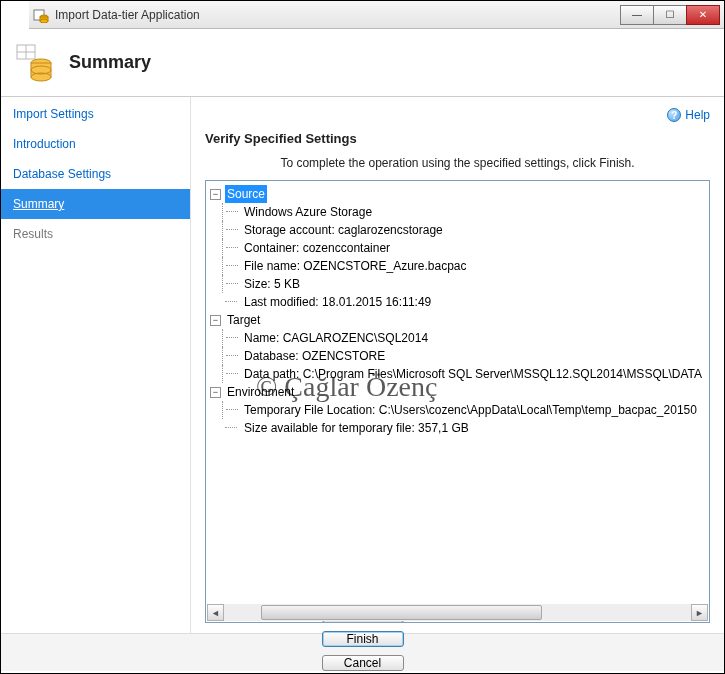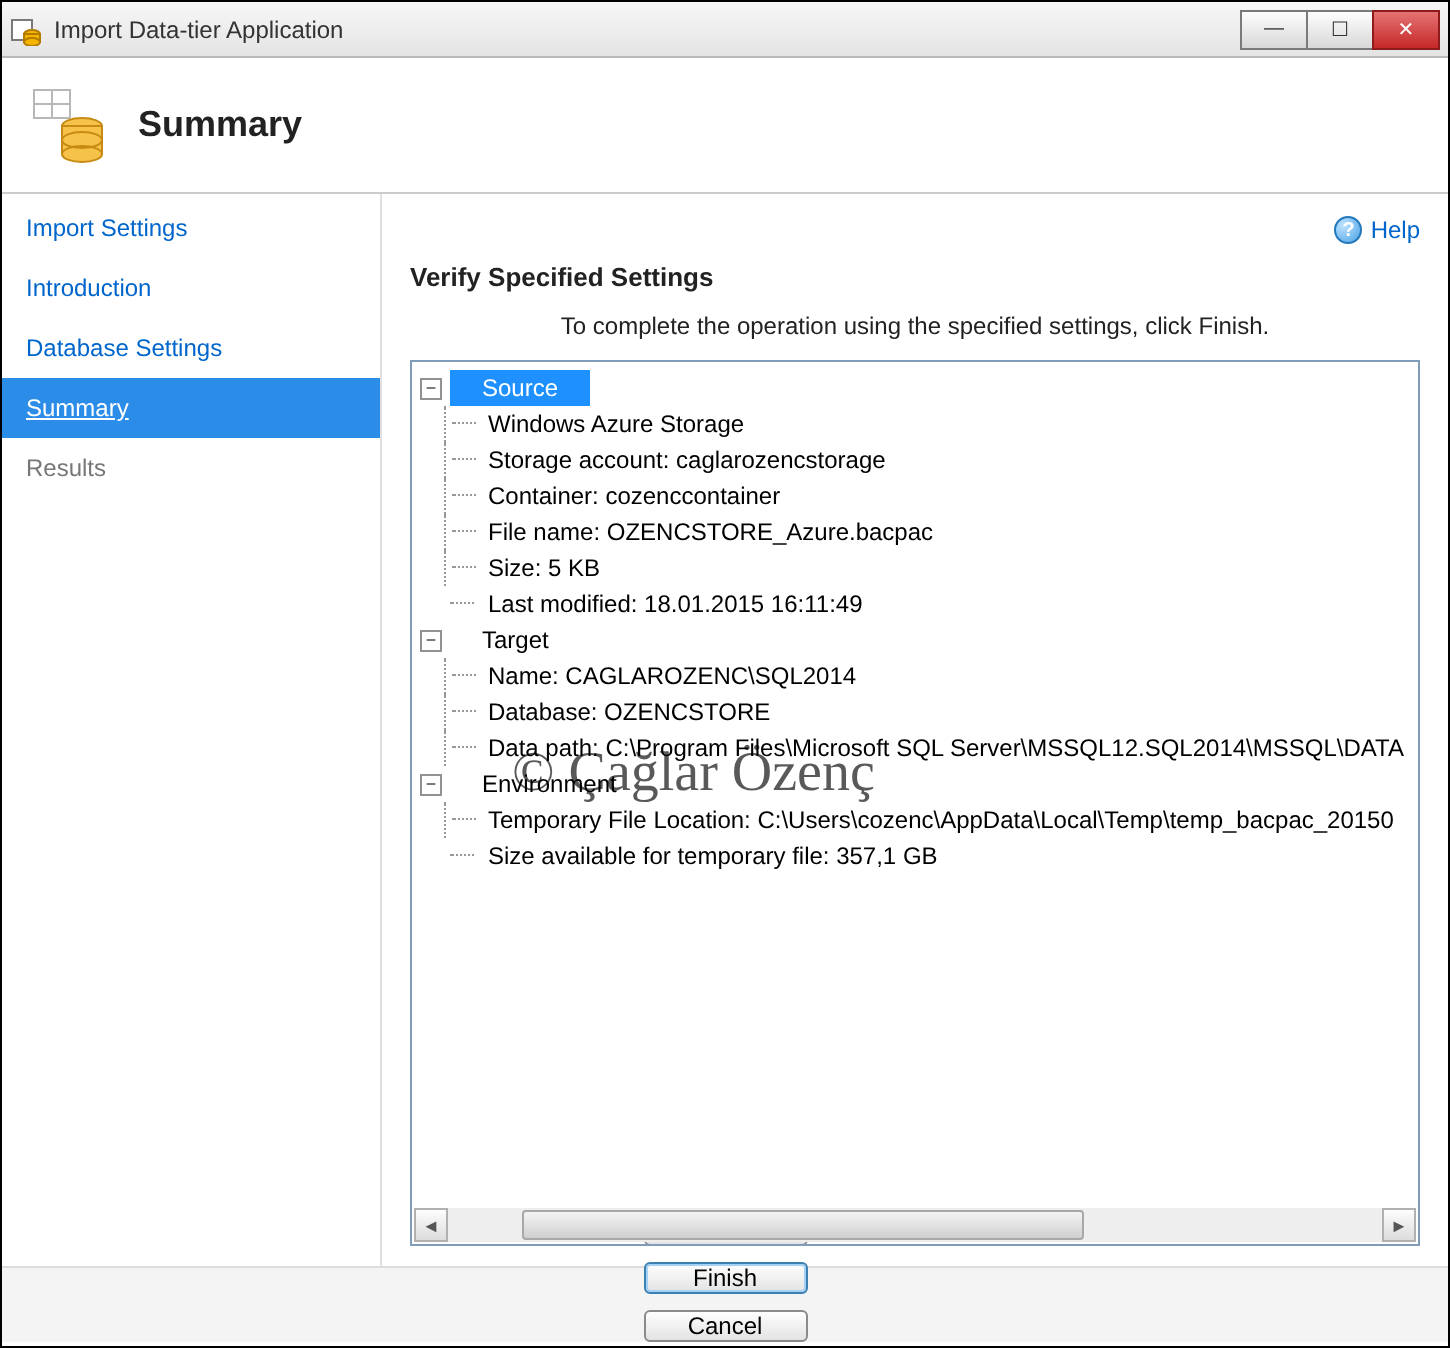--- a/index.html
+++ b/index.html
@@ -14,20 +14,21 @@
     border: 1px solid #000;
   }
   
   .titlebar {
     height: 28px;
     background: linear-gradient(to bottom, #f7f7f7, #e4e4e4);
     border-bottom: 1px solid #b9b9b9;
     display: flex;
     align-items: center;
     padding: 0 4px;
+    margin-left: 28px;
   }
   .titlebar .app-icon {
     width: 16px; height: 16px;
     margin-right: 6px;
     display: inline-flex; align-items: center; justify-content: center;
   }
   .titlebar .title-text {
     flex: 1;
     color: #333;
     font-size: 12px;
@@ -142,21 +143,21 @@
     width:11px; height:11px;
     border:1px solid #919191;
     display:inline-flex; align-items:center; justify-content:center;
     font-size:9px;
     margin-right:4px;
     background:#fff;
     color:#333;
     line-height:1;
     cursor:pointer;
   }
-  .node-label { padding: 0 16px; }
+  .node-label { padding: 0 2px; }
   .node-label.sel { background:#1e90ff; color:#fff; }
   .leaf { padding-left: 4px; }
   .dots-v { border-left: 1px dotted #999; }
   .dots-h { border-bottom: 1px dotted #999; display:inline-block; width:12px; height:9px; vertical-align:top; margin-top:0; }
   .col0 { display:inline-block; width:12px; text-align:center;}
   .col1 { display:inline-block; width:18px; text-align:center;}
 
   .watermark {
     position:absolute;
     top: 190px; left: 50px;

